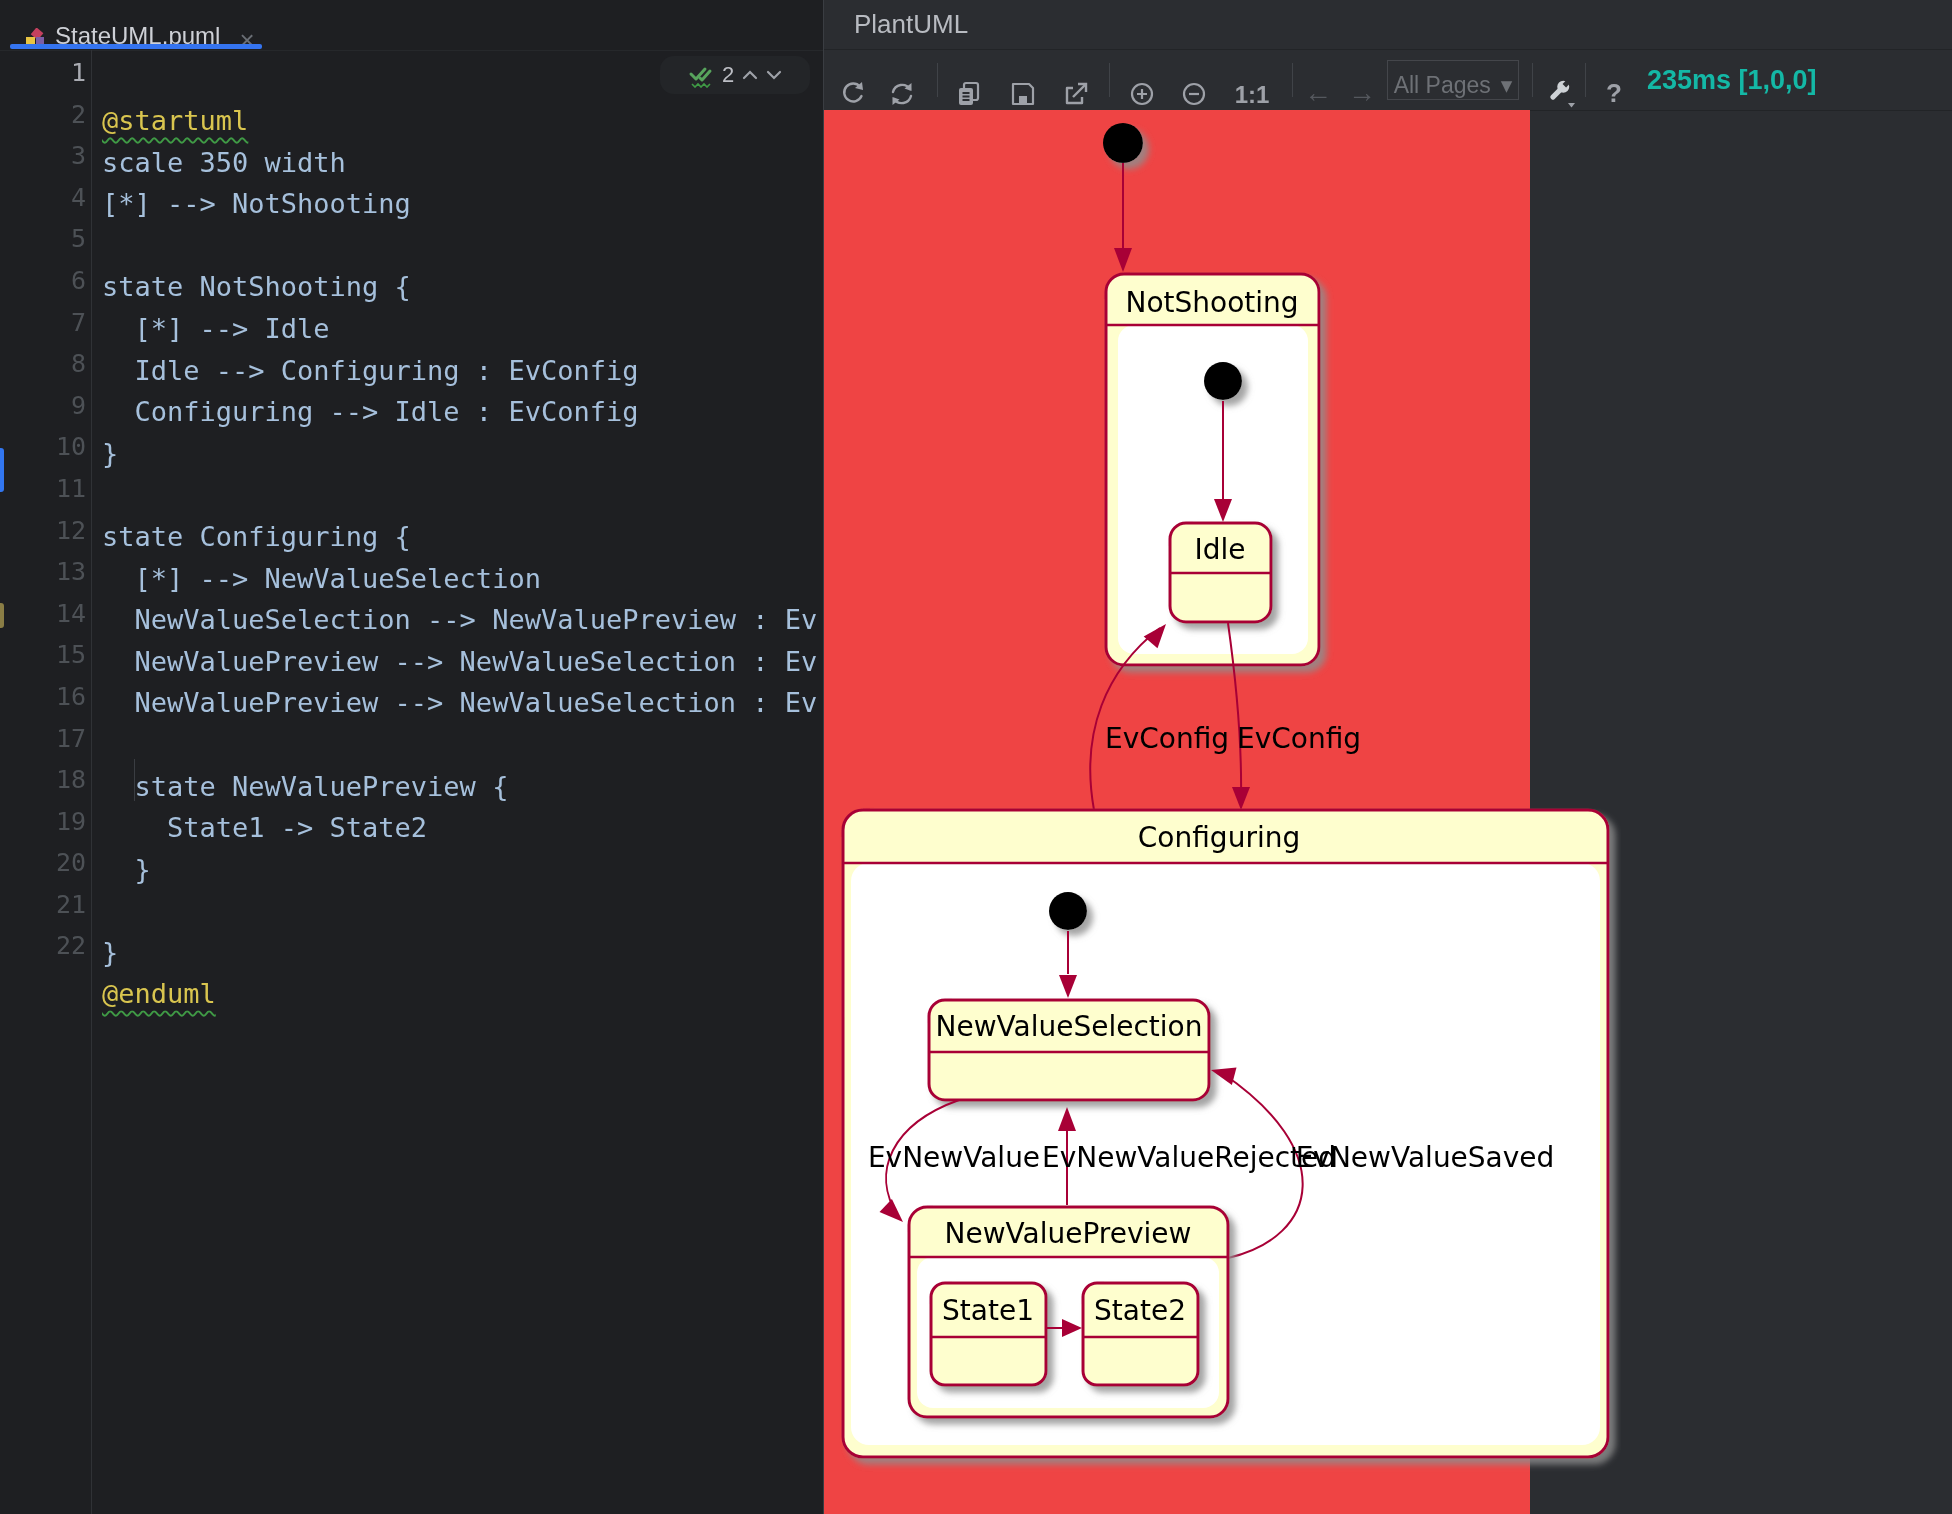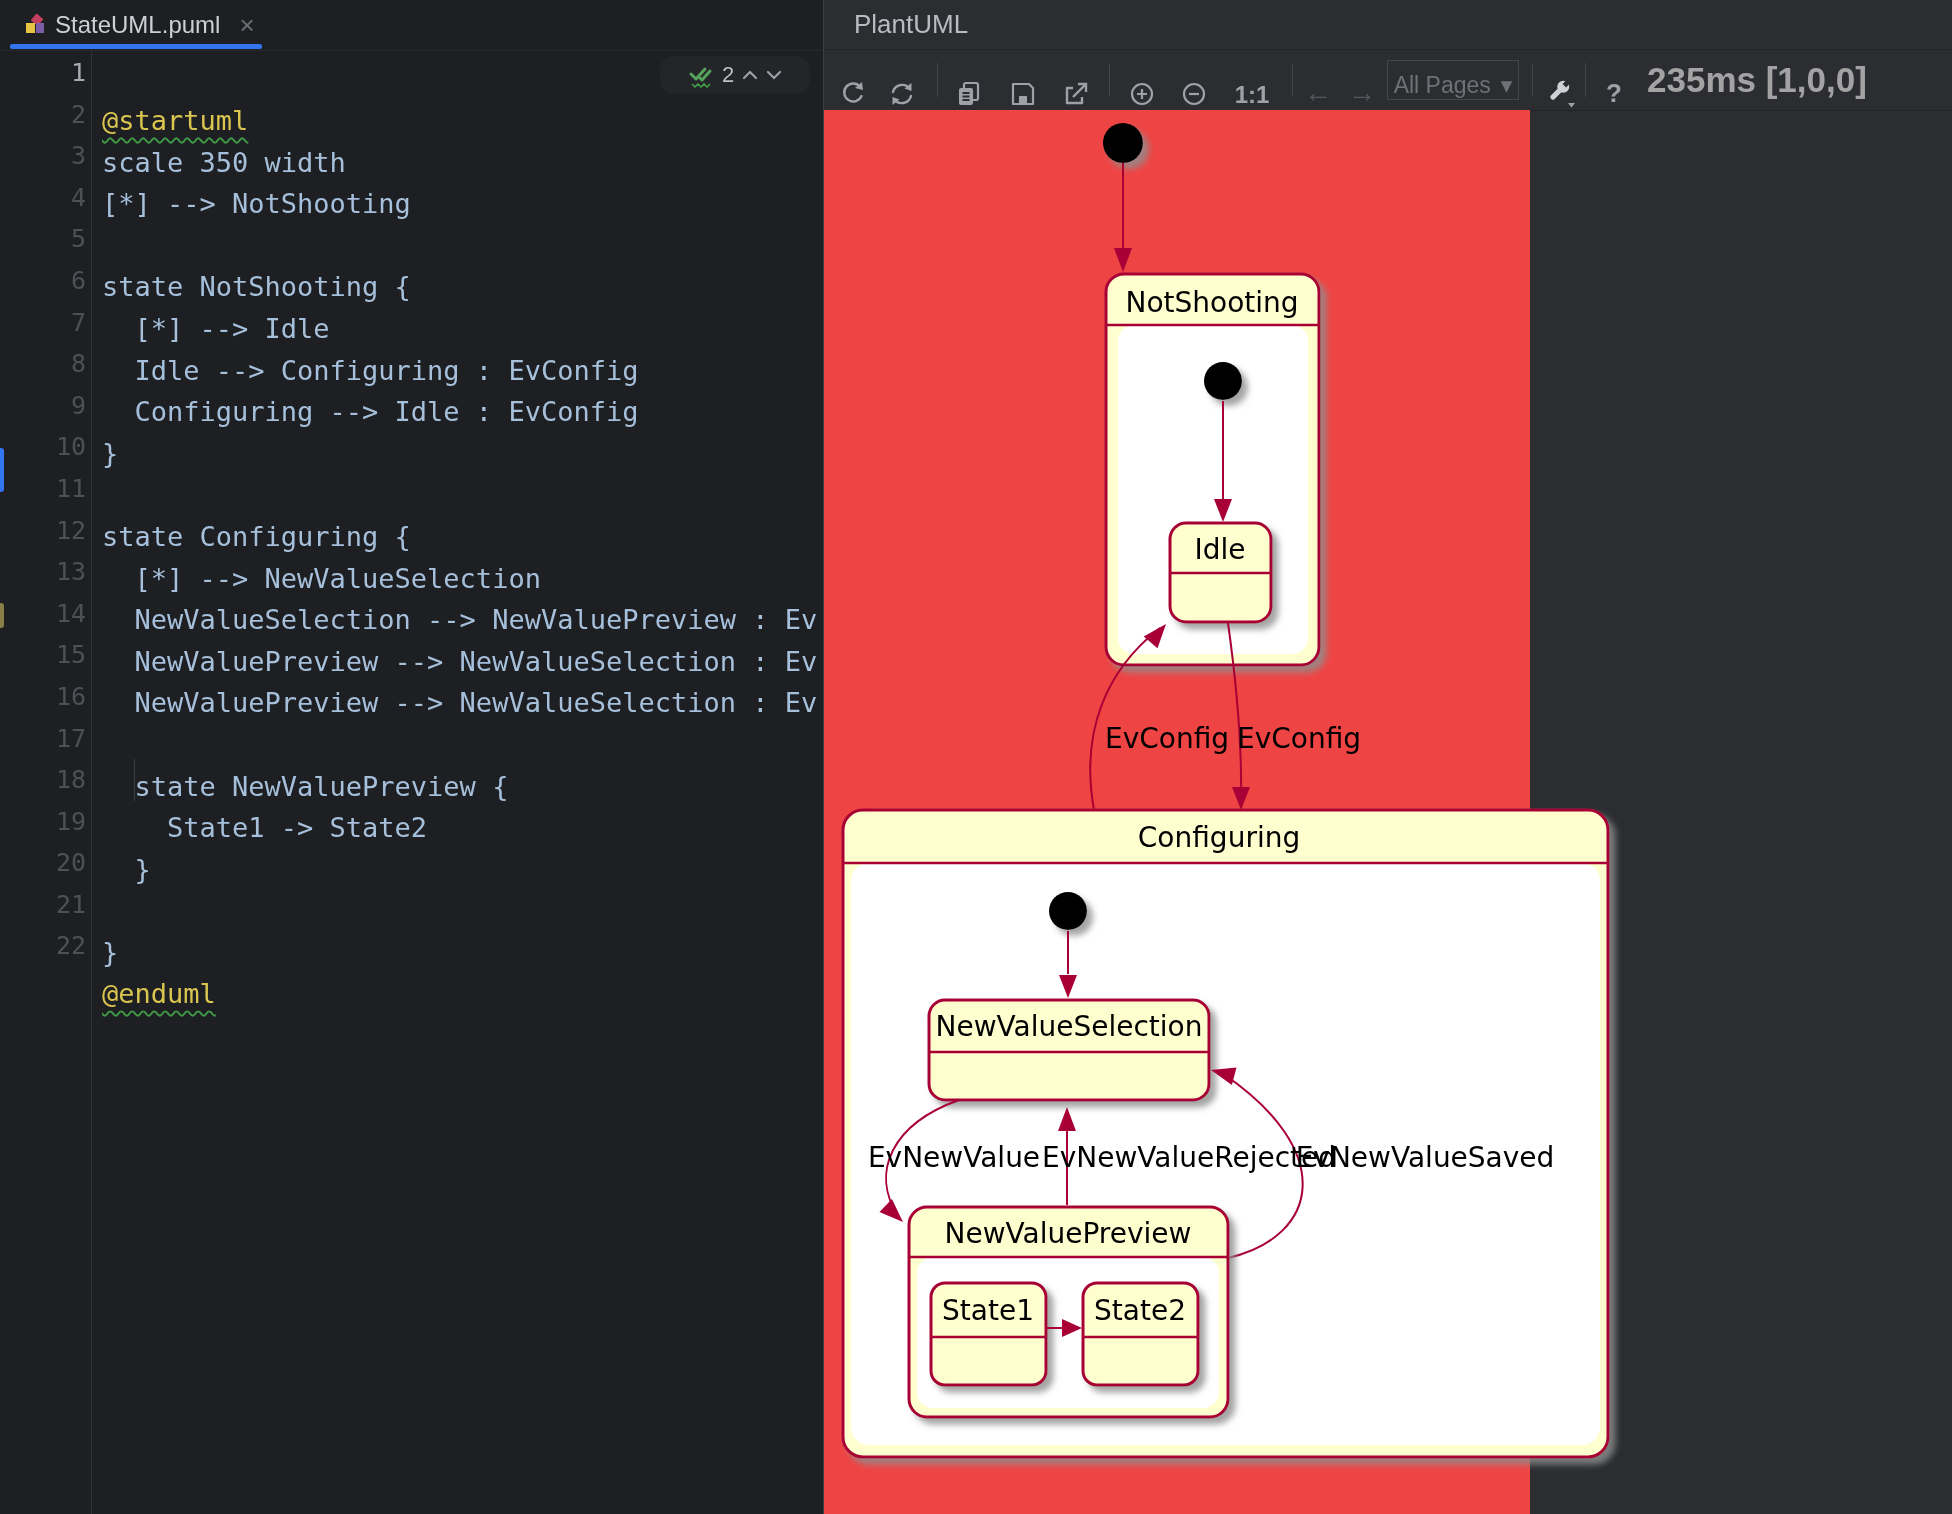--- a/index.html
+++ b/index.html
@@ -2,21 +2,21 @@
 <html><head>
 <meta charset="utf-8">
 <style>
   html,body{margin:0;padding:0;background:#1e1f22;}
   body{width:1952px;height:1514px;overflow:hidden;font-family:"Liberation Sans",sans-serif;}
   .app{position:relative;width:1952px;height:1514px;background:#1e1f22;}
 
   
   .editor-panel{position:absolute;left:0;top:0;width:823px;height:1514px;background:#1e1f22;overflow:hidden;}
   .tabbar{position:absolute;left:0;top:0;width:100%;height:50px;background:#1e1f22;border-bottom:1px solid #26282b;}
-  .tab{position:absolute;left:10px;top:0;height:50px;width:252px;display:flex;align-items:center;gap:9px;padding-left:14px;box-sizing:border-box;cursor:pointer;}
+  .tab{position:absolute;left:10px;top:0;height:50px;width:252px;display:flex;align-items:flex-end;gap:9px;padding-left:14px;box-sizing:border-box;cursor:pointer;}
   .tab-underline{position:absolute;left:10px;top:44px;width:252px;height:5px;background:#3574f0;border-radius:2px;}
   .tab-title{font-size:24px;color:#ced0d6;}
   .tab-close{font-size:26px;color:#6a6e75;margin-left:10px;line-height:20px;}
   .editor-body{position:absolute;left:0;top:50px;right:0;bottom:0;font-family:"DejaVu Sans Mono","Liberation Mono",monospace;font-size:27px;}
   .gutter{position:absolute;left:0;top:2px;width:86px;text-align:right;color:#4d5156;font-size:25px;}
   .gutter-line{height:41.6px;line-height:41.6px;}
   .gutter-line.active{color:#a9abb2;}
   .gutter-border{position:absolute;left:91px;top:0;bottom:0;width:1px;background:#303236;}
   .code{position:absolute;left:102px;top:2px;right:0;color:#a6c0dc;white-space:pre;margin-top:48px;}
   .code-line{height:41.6px;line-height:41.6px;}
@@ -32,21 +32,21 @@
   .preview-panel{position:absolute;left:823px;top:0;width:1129px;height:1514px;background:#2b2d31;border-left:1px solid #3a3d42;box-sizing:border-box;}
   .preview-header{position:absolute;left:0;top:0;right:0;height:49px;border-bottom:1px solid #222427;display:flex;align-items:center;}
   .preview-title{margin-left:30px;font-size:26px;color:#b8bbc1;}
   .toolbar{position:absolute;left:0;top:50px;right:0;height:60px;display:flex;align-items:center;border-bottom:1px solid #222427;}
   .tb-btn{width:34px;height:34px;display:flex;align-items:flex-end;justify-content:center;cursor:pointer;border-radius:6px;flex:none;margin-top:24px;}
   .tb-sep{width:1px;height:34px;background:#404348;flex:none;}
   .tb-text{color:#9ea1a8;font-size:24px;font-weight:700;}
   .tb-arrow{font-size:28px;color:#55585e;}
   .pages-select{height:38px;width:130px;border:1px solid #44464b;border-radius:0;display:flex;align-items:flex-end;justify-content:center;gap:10px;color:#6e7176;font-size:23px;cursor:pointer;flex:none;}
   .help{color:#9ea1a8;font-size:26px;font-weight:700;cursor:pointer;}
-  .status-text{color:#a3a3a3;font-size:35px;font-weight:600;white-space:nowrap;}
+  .status-text{color:#14b8a6;font-size:27px;font-weight:600;white-space:nowrap;}
 
   .canvas{position:absolute;left:0;top:110px;width:706px;height:1404px;background:#ef4444;cursor:grab;}
 
   svg text{font-family:"DejaVu Sans","Liberation Sans",sans-serif;fill:#000;}
   .st-title{font-size:28px;}
   .edge-label{font-size:28px;}
 </style>
 </head>
 <body>
 

